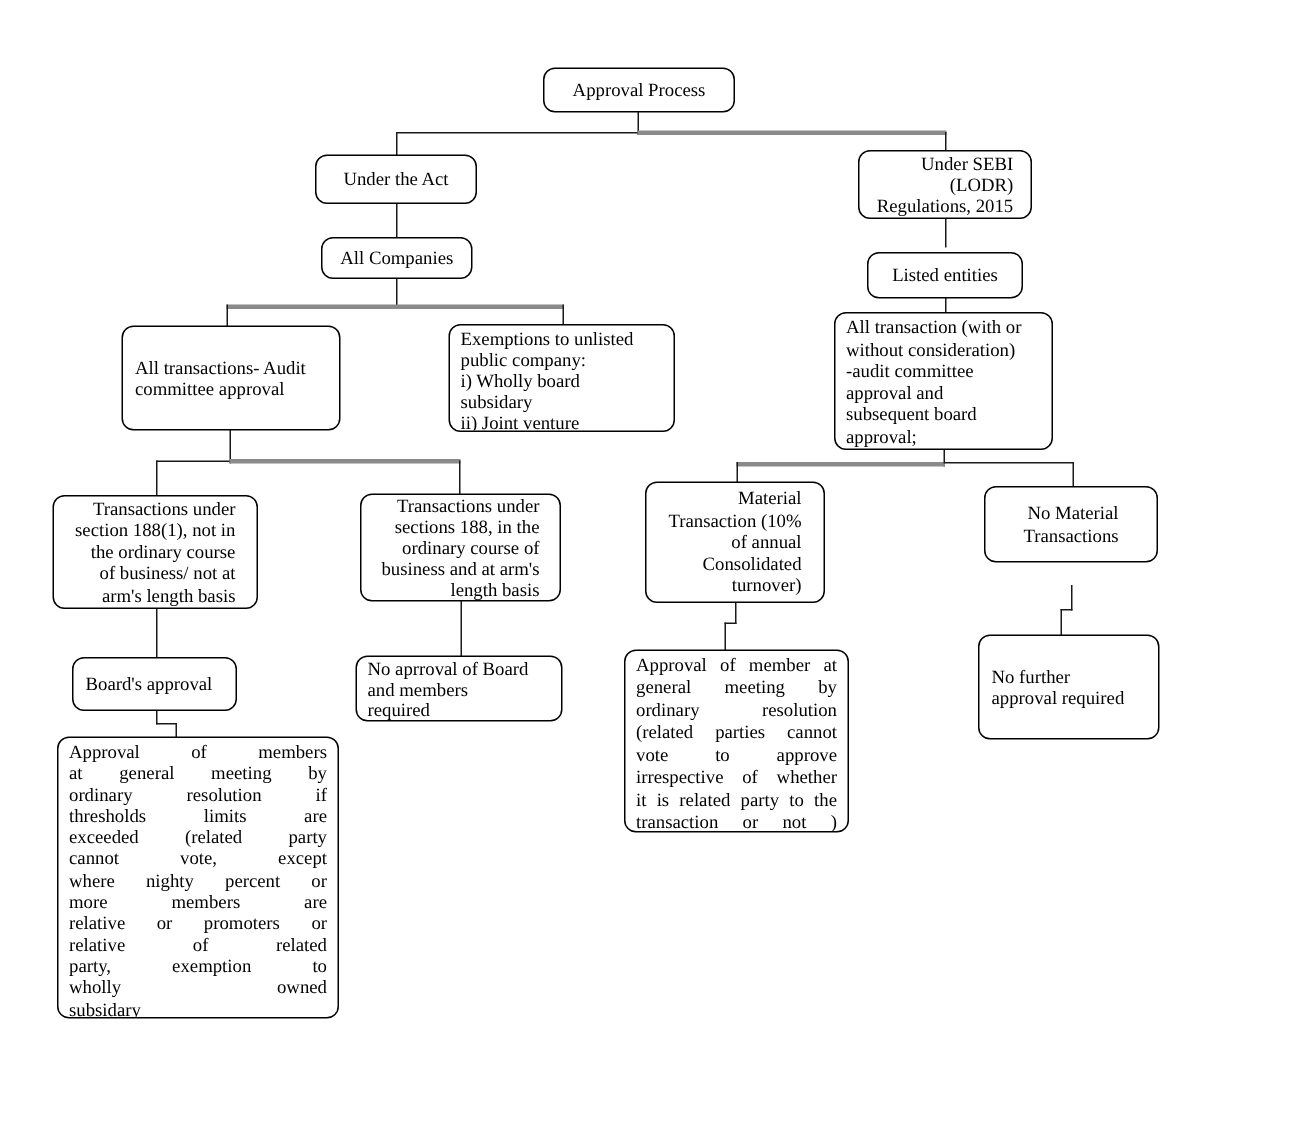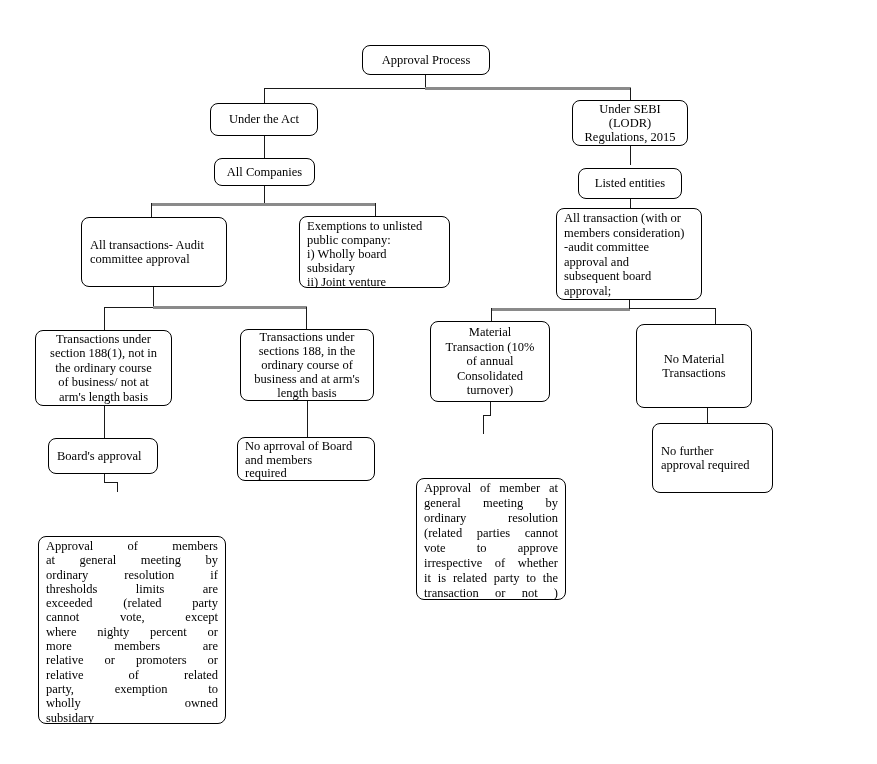--- a/index.html
+++ b/index.html
@@ -15,24 +15,24 @@
     position:absolute;
     box-sizing:border-box;
     border:1.2px solid #000000;
     border-radius:8px;
     background:#ffffff;
     font-size:12.5px;
     line-height:14.5px;
     white-space:pre-line;
     overflow:hidden;
   }
-  .c{display:flex;align-items:center;justify-content:center;text-align:center;padding:1px 4px;}
+  .c{display:flex;align-items:center;justify-content:center;text-align:right;padding:1px 4px;}
   .lm{display:flex;align-items:center;text-align:left;padding:2px 8px;}
   .lt{text-align:left;padding:2px 7px;}
-  .j{text-align:justify;text-align-last:justify;padding:2px 7px;margin-top:45px;}
+  .j{text-align:justify;text-align-last:justify;padding:2px 7px;}
   .vl{position:absolute;width:1.2px;background:#1a1a1a;}
   .hlg{position:absolute;height:3px;background:#8a8a8a;}
   .hlt{position:absolute;height:1.4px;background:#1a1a1a;}
 </style>
 </head>
 <body>
 
 <div id="canvas">
 
   <div class="vl" style="left:425px;top:74px;height:16px"></div>
@@ -93,21 +93,21 @@
   <div class="node lm" style="left:81px;top:217px;width:146px;height:70px">All transactions- Audit
 committee approval</div>
 
   <div class="node lt" style="left:299px;top:216px;width:151px;height:72px;line-height:14px">Exemptions to unlisted
 public company:
 i) Wholly board
 subsidary
 ii) Joint venture</div>
 
   <div class="node lt" style="left:556px;top:208px;width:146px;height:92px">All transaction (with or
-members consideration)
+without consideration)
 -audit committee
 approval and
 subsequent board
 approval;</div>
 
   <div class="node c" style="left:35px;top:330px;width:137px;height:76px">Transactions under
 section 188(1), not in
 the ordinary course
 of business/ not at
 arm's length basis</div>
@@ -117,21 +117,21 @@
 ordinary course of
 business and at arm's
 length basis</div>
 
   <div class="node c" style="left:430px;top:321px;width:120px;height:81px">Material
 Transaction (10%
 of annual
 Consolidated
 turnover)</div>
 
-  <div class="node c" style="left:636px;top:324px;width:116px;height:84px">No Material
+  <div class="node c" style="left:656px;top:324px;width:116px;height:51px">No Material
 Transactions</div>
 
   <div class="node lt" style="left:237px;top:437px;width:138px;height:44px;line-height:13.5px">No aprroval of Board
 and members
 required</div>
 
   <div class="node lm" style="left:48px;top:438px;width:110px;height:36px">Board's approval</div>
 
   <div class="node j" style="left:416px;top:433px;width:150px;height:122px;line-height:15px">Approval of member at
 general meeting by

